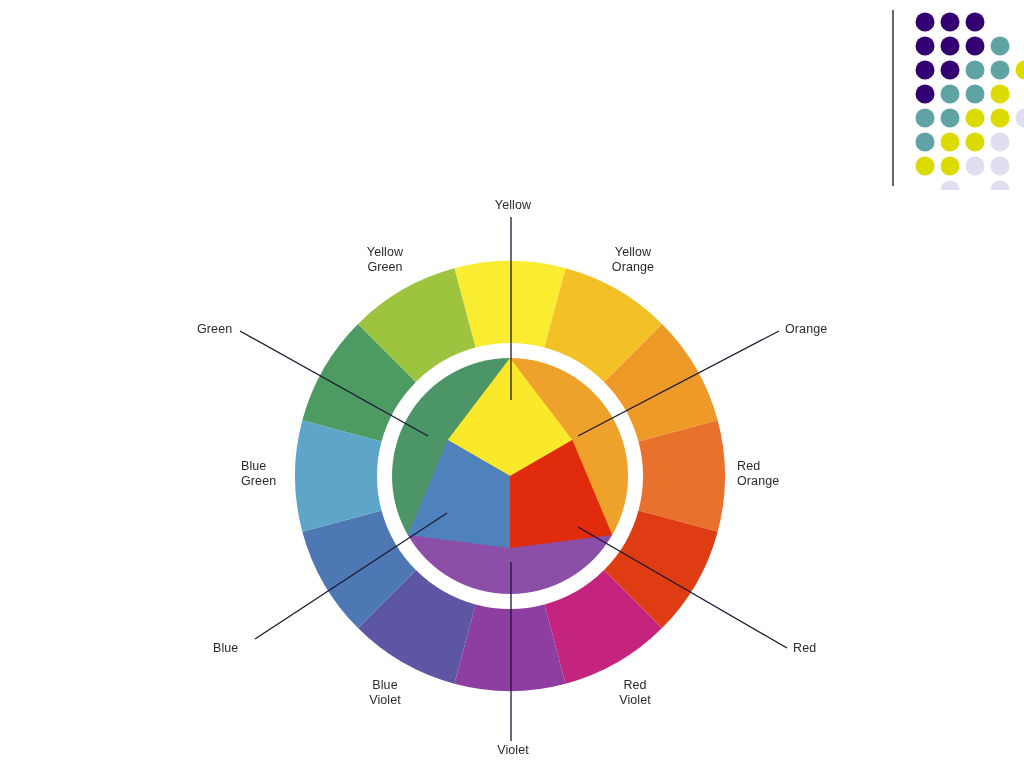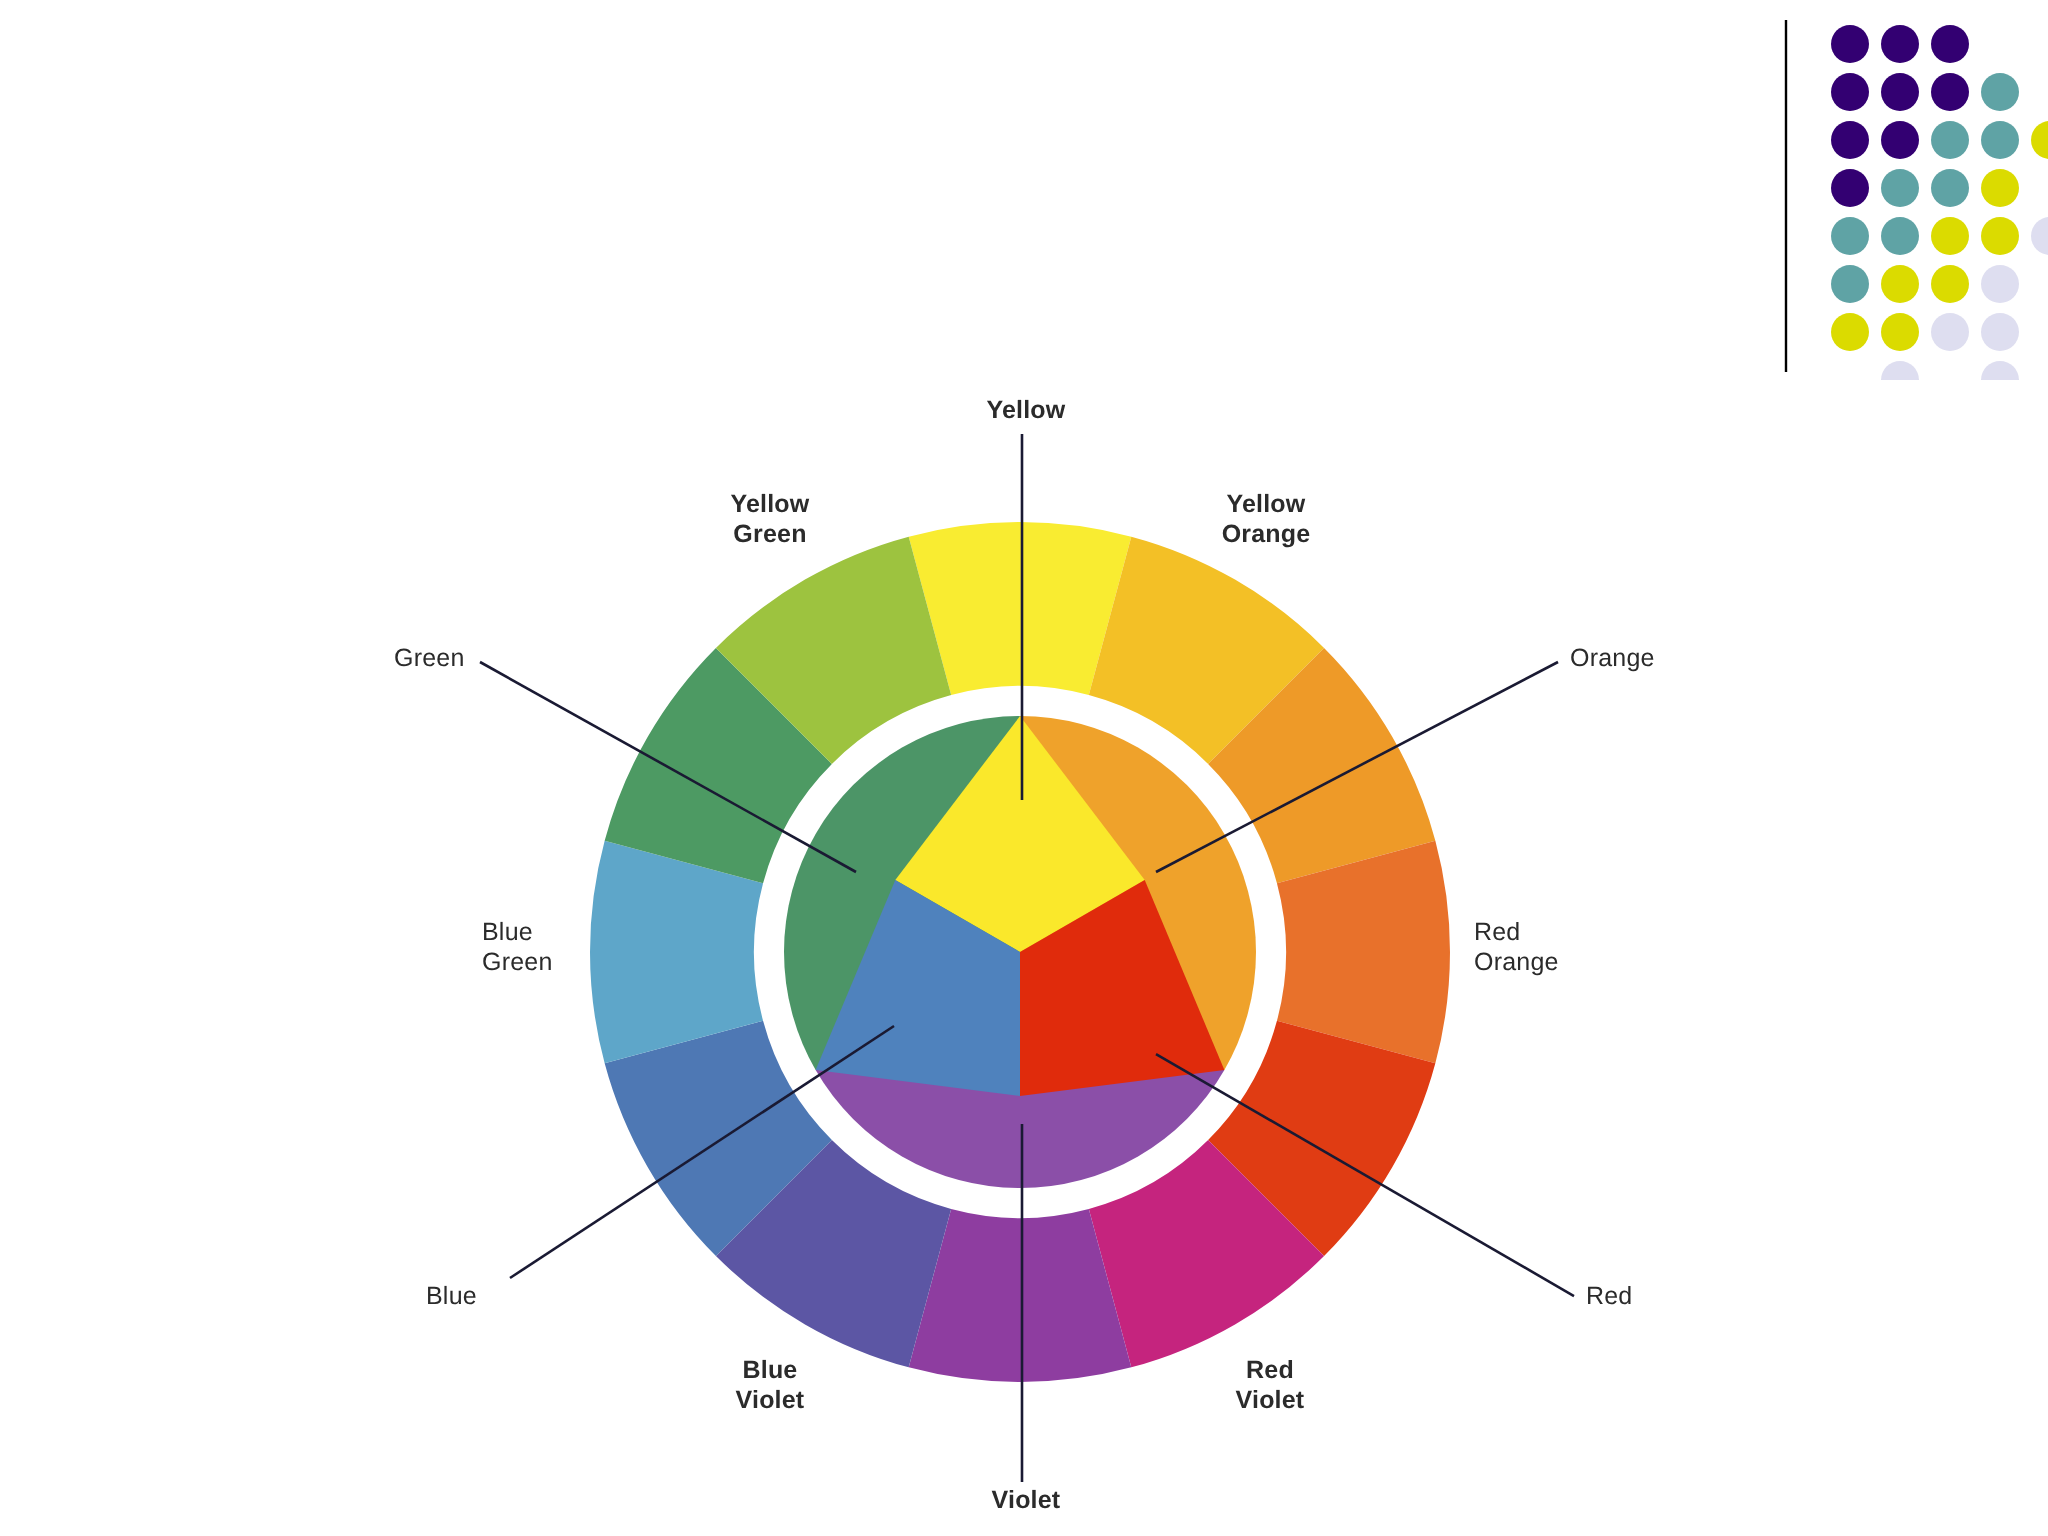--- a/index.html
+++ b/index.html
@@ -30,21 +30,21 @@
   }
   .wheel-label {
     position: absolute;
     font-family: "Liberation Sans", sans-serif;
     font-size: 12.5px;
     line-height: 15px;
     color: #2b2b2b;
     white-space: pre;
     letter-spacing: 0.1px;
   }
-  .lbl-center { text-align: center; font-weight: bold; }
+  .lbl-center { text-align: center; }
   .lbl-right  { text-align: left; }
   #deco-dots {
     position: absolute;
     left: 888px;
     top: 0px;
     width: 136px;
     height: 190px;
   }
 </style>
 </head>

